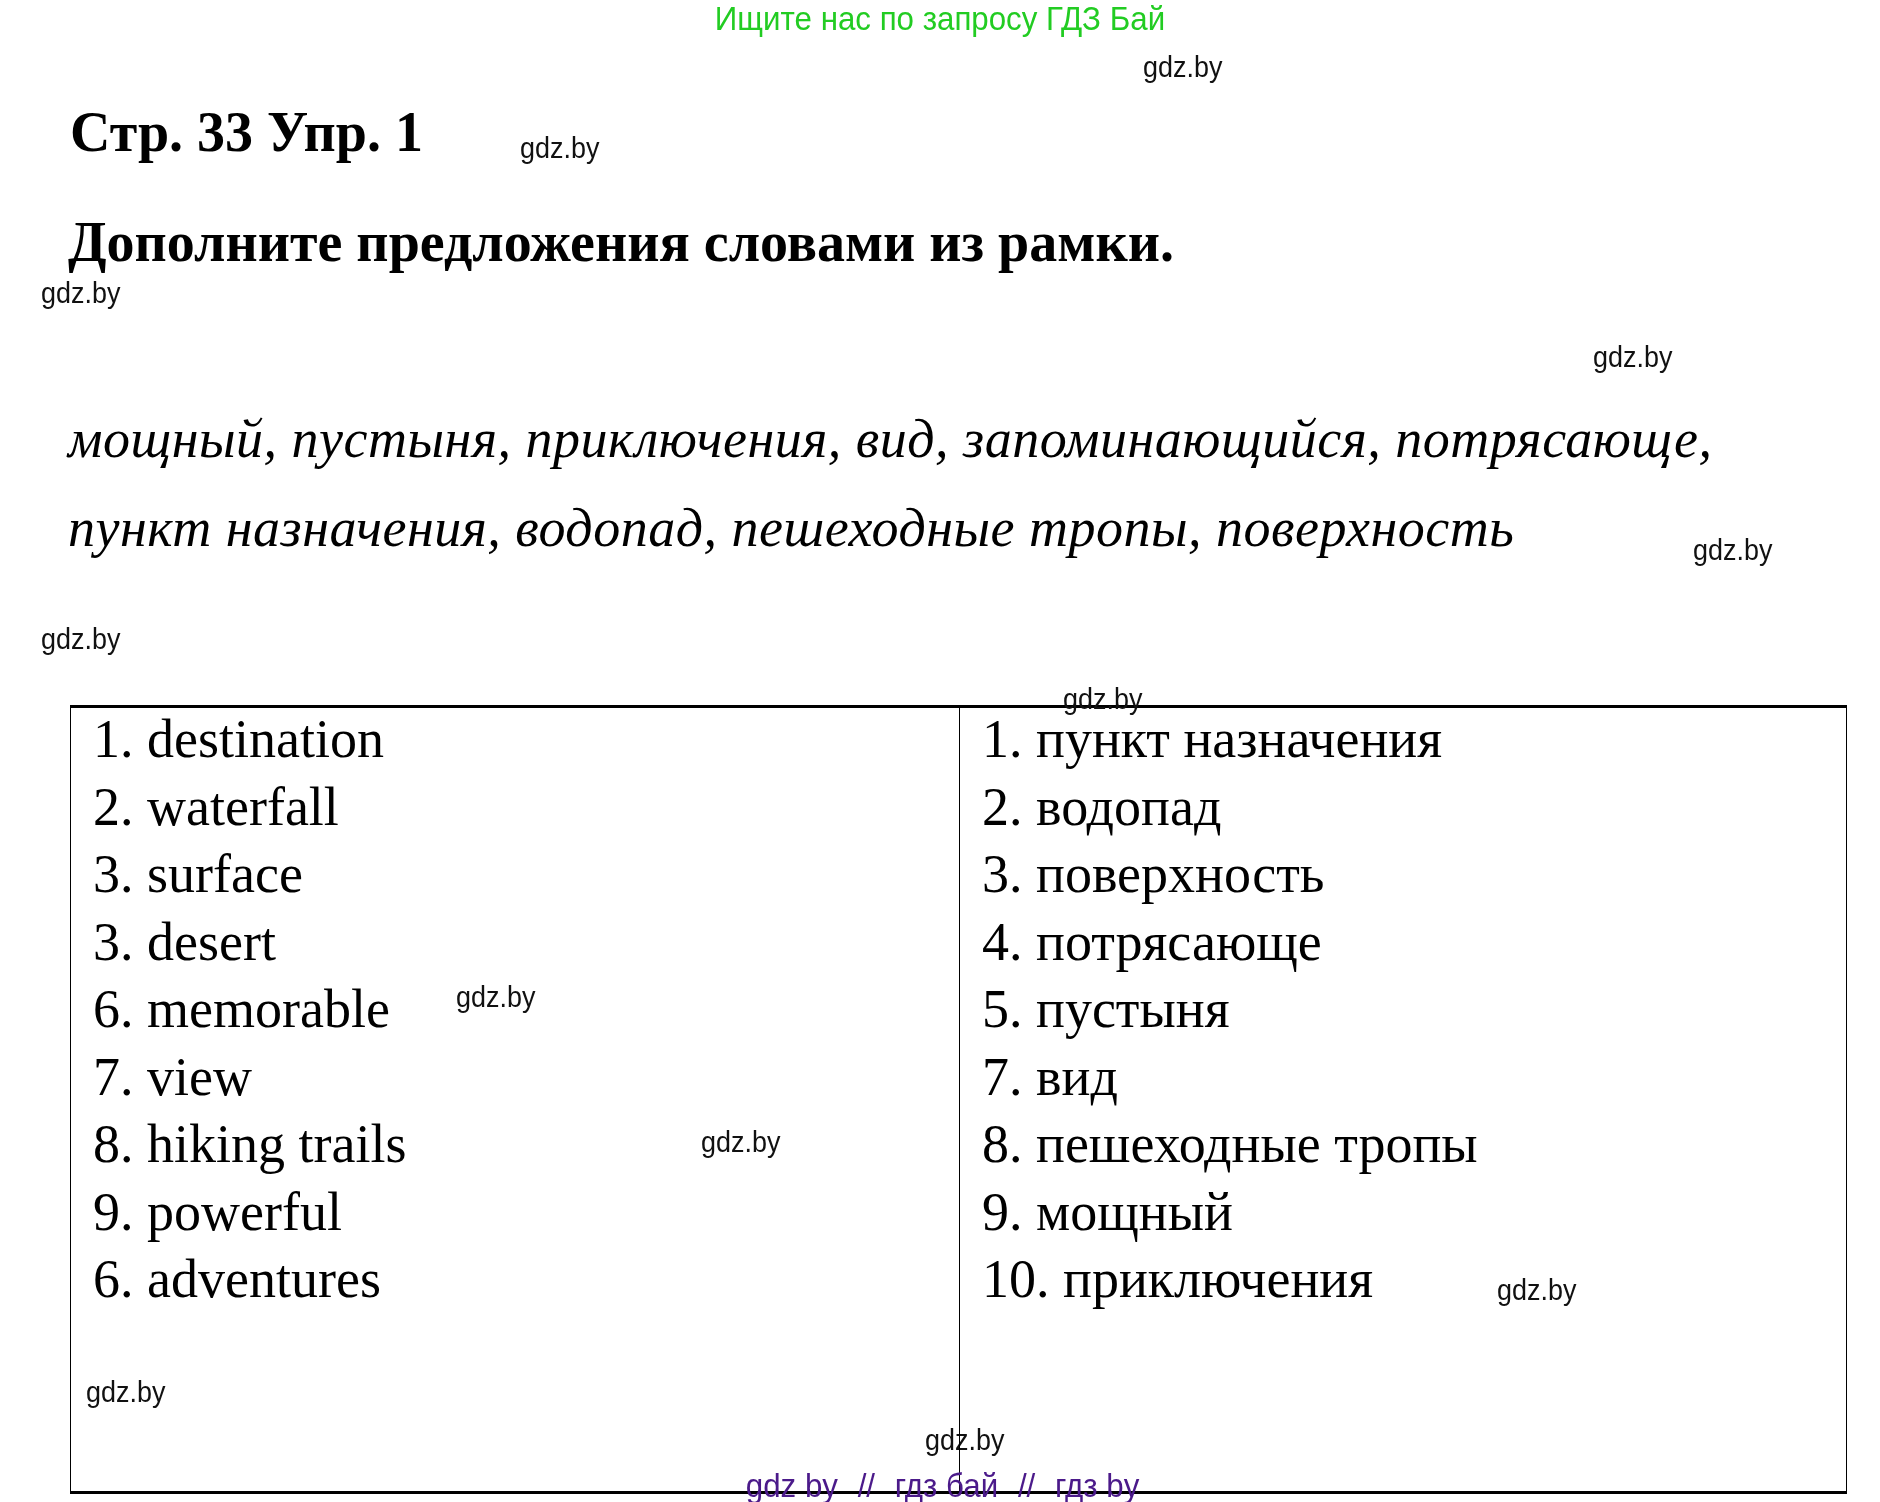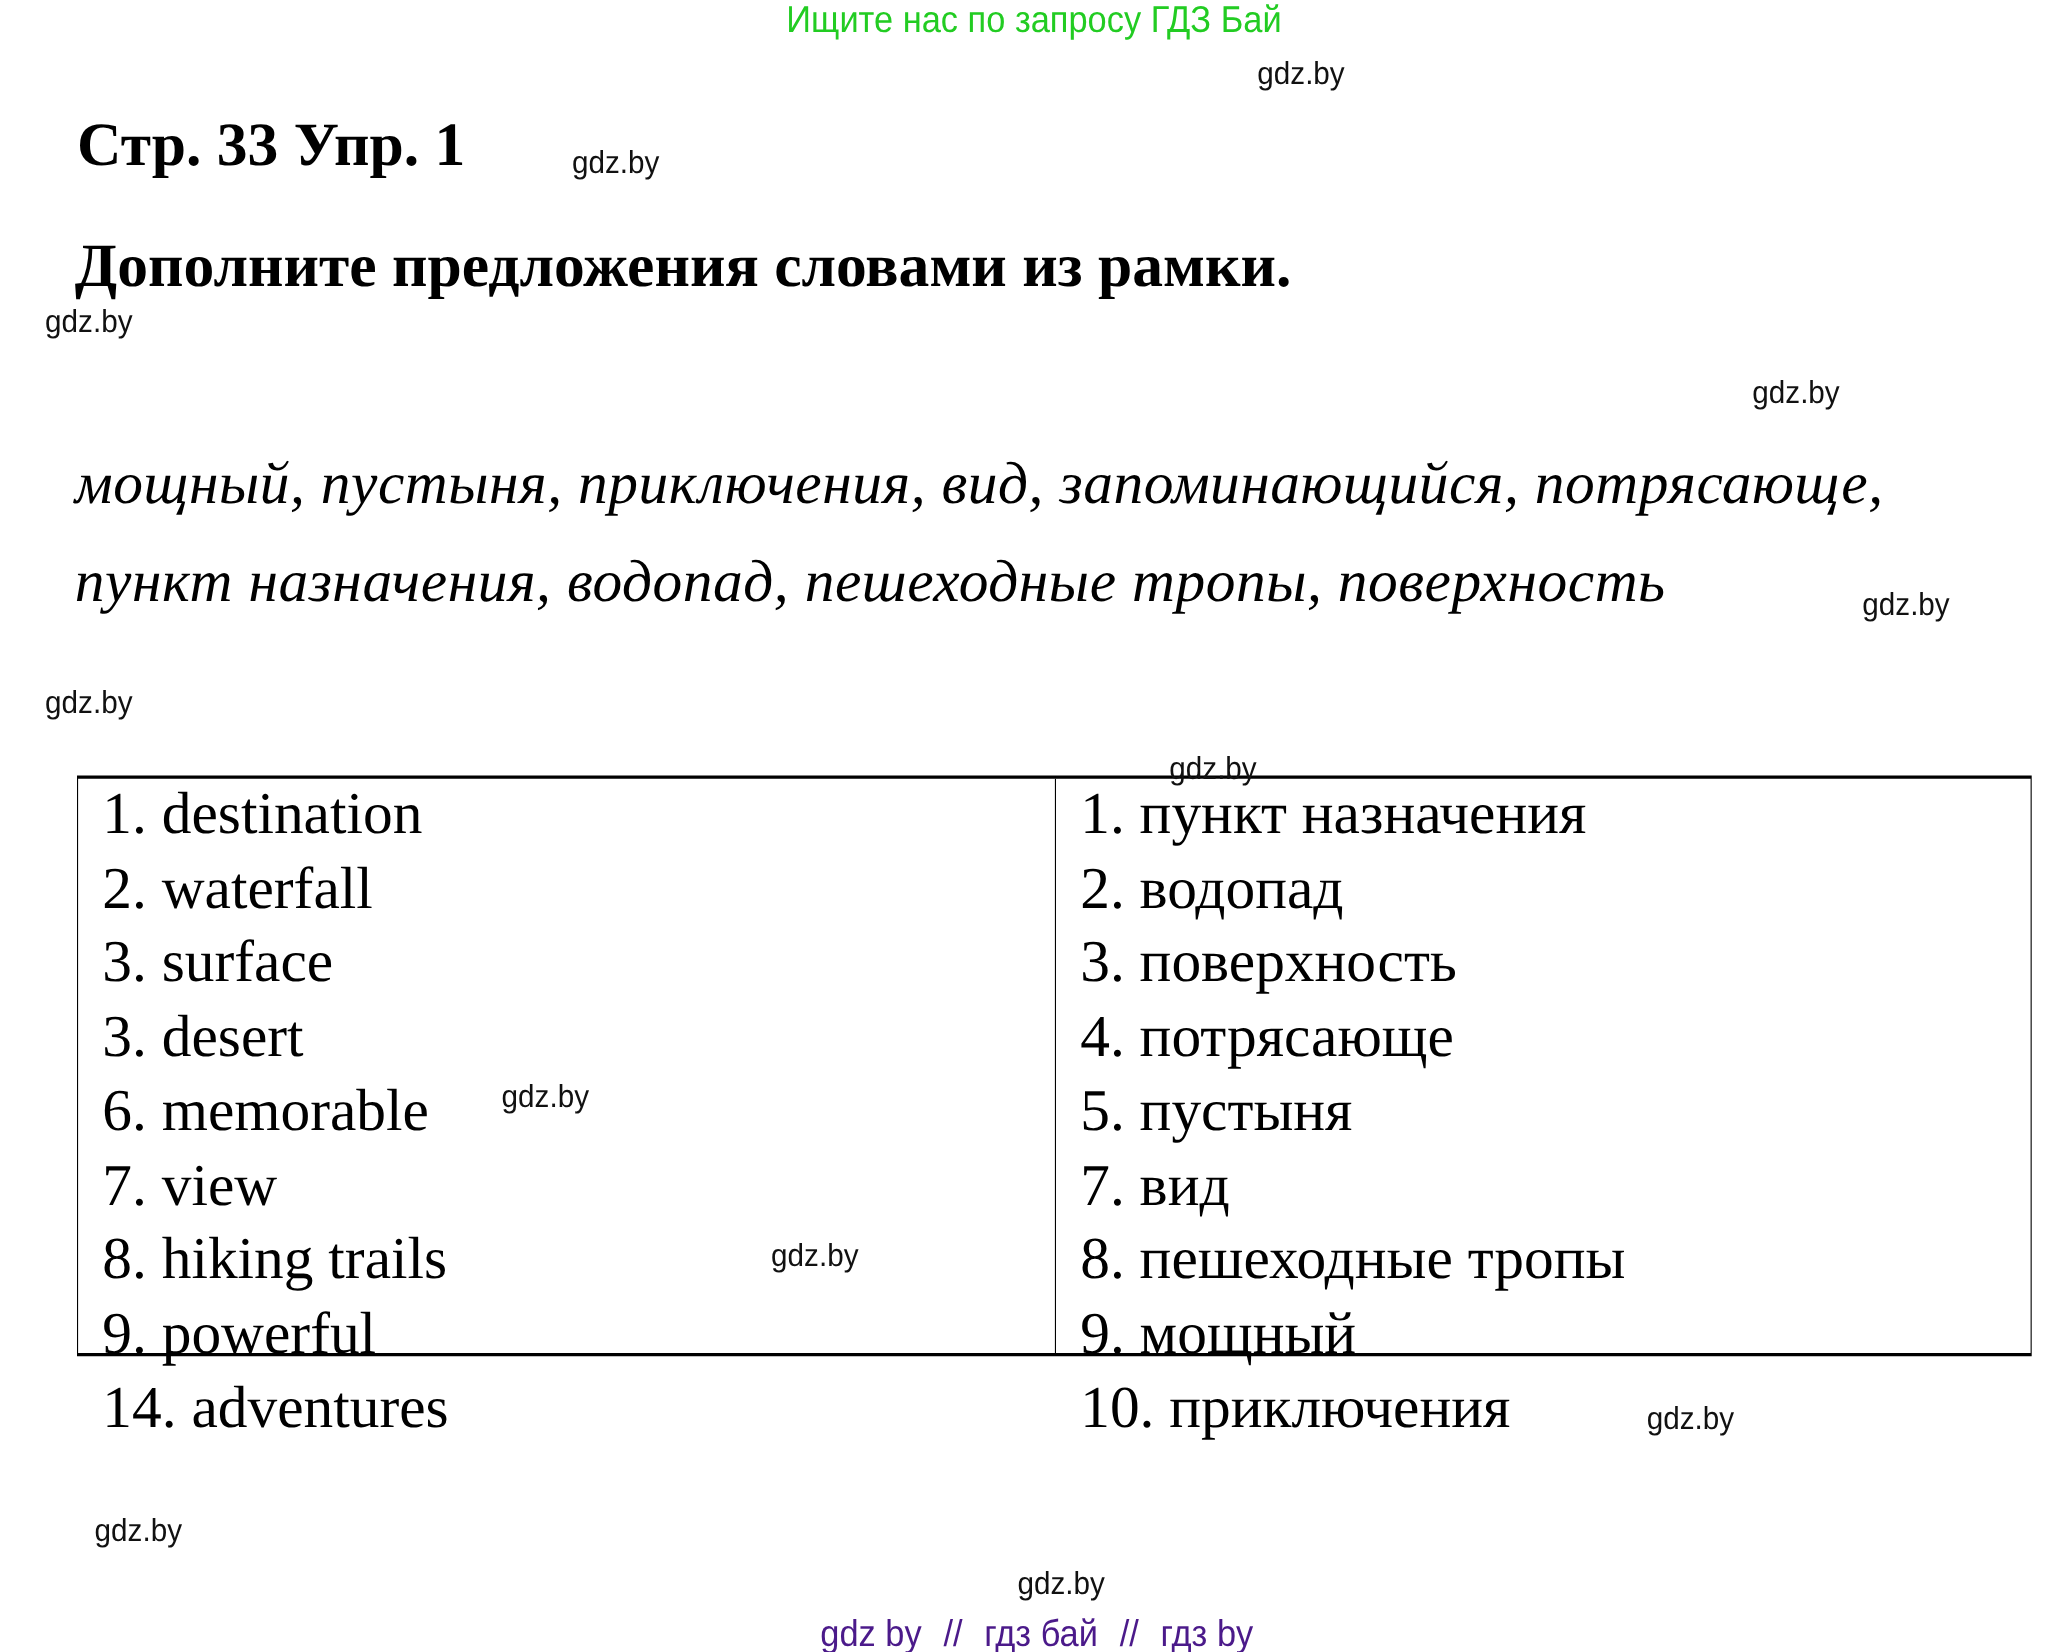--- a/index.html
+++ b/index.html
@@ -54,21 +54,21 @@
       left: 68px;
       font-family: "Liberation Serif", serif;
       font-style: italic;
       font-size: 54px;
       line-height: 62px;
       letter-spacing: 0.5px;
     }
 
     .answer-table {
       left: 70px; top: 705px;
-      width: 1777px; height: 528px;
+      width: 1777px; height: 789px;
       border: 1.5px solid #000;
       border-top-width: 3px;
       border-bottom-width: 3px;
       display: flex;
       box-sizing: border-box;
     }
     .answer-col {
       position: relative;
       box-sizing: border-box;
       height: 100%;
@@ -134,21 +134,21 @@
   <div class="answer-col left">
     <div class="answer-list">
       <div class="answer-row">1. destination</div>
       <div class="answer-row">2. waterfall</div>
       <div class="answer-row">3. surface</div>
       <div class="answer-row">3. desert</div>
       <div class="answer-row">6. memorable</div>
       <div class="answer-row">7. view</div>
       <div class="answer-row">8. hiking trails</div>
       <div class="answer-row">9. powerful</div>
-      <div class="answer-row">14. adventures</div>
+      <div class="answer-row">6. adventures</div>
     </div>
   </div>
   <div class="answer-col right">
     <div class="answer-list">
       <div class="answer-row">1. пункт назначения</div>
       <div class="answer-row">2. водопад</div>
       <div class="answer-row">3. поверхность</div>
       <div class="answer-row">4. потрясающе</div>
       <div class="answer-row">5. пустыня</div>
       <div class="answer-row">7. вид</div>

